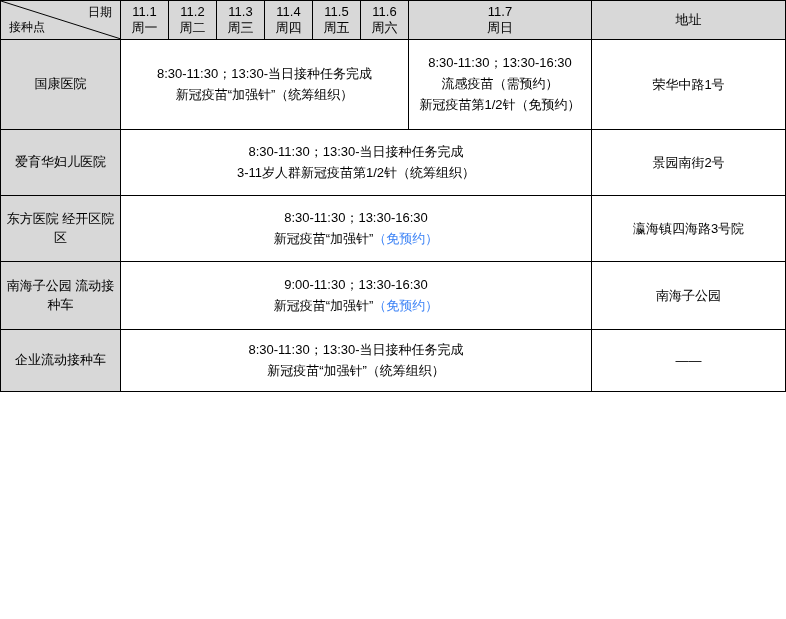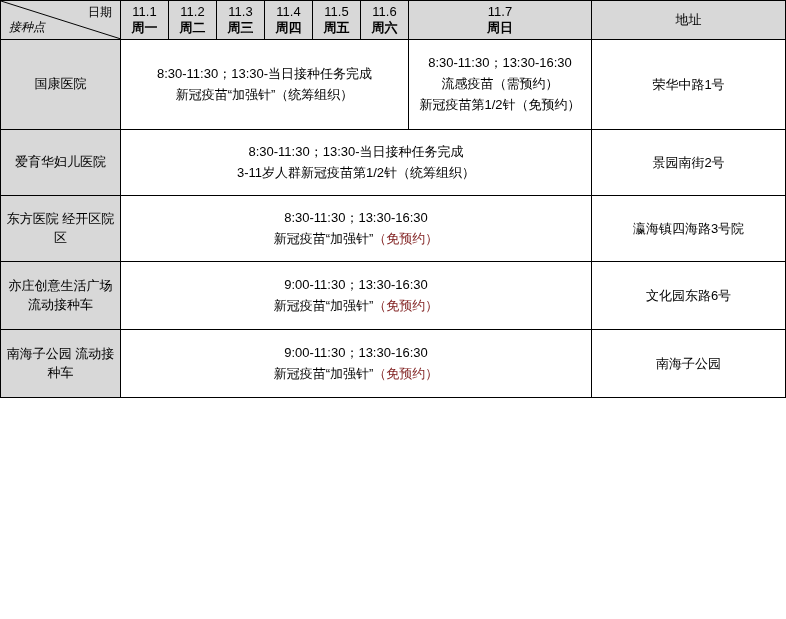--- a/index.html
+++ b/index.html
@@ -33,21 +33,21 @@
     font-size: 13px;
   }
   
   .hdr-cell {
     background: #d8d8d8;
     height: 38px;
     font-size: 13px;
     line-height: 1.25;
   }
   .hdr-cell .d1 { display:block; }
-  .hdr-cell .d2 { display:block;font-weight:bold; }
+  .hdr-cell .d2 { display:block; }
   .corner {
     background: #d8d8d8;
     position: relative;
     height: 38px;
   }
   .corner .diag {
     position: absolute;
     left: 0; top: 0; right: 0; bottom: 0;
     pointer-events: none;
   }
@@ -55,42 +55,41 @@
     position: absolute;
     top: 3px;
     right: 8px;
     font-size: 12px;
   }
   .corner .lbl-site {
     position: absolute;
     bottom: 3px;
     left: 8px;
     font-size: 12px;
-    font-style: italic;
   }
   
   .site-cell {
     background: #d8d8d8;
     font-size: 13.5px;
     line-height: 1.45;
     width: 120px;
     margin-left: 8px;
   }
   .addr-cell {
     font-size: 13.5px;
     width: 195px;
   }
   .info-cell {
     font-size: 13px;
     line-height: 1.6;
     padding: 6px 4px;
   }
   .info-cell .ln { display: block; }
   .free {
-    color: #7f1d1d;
+    color: #3b82f6;
   }
   .row-h-1 { height: 90px; }
   .row-h-2 { height: 66px; padding-left: 48px; }
   .row-h-3 { height: 66px; }
   .row-h-4 { height: 66px; }
   .row-h-5 { height: 66px; padding-left: 8px; }
   .row-h-6 { height: 68px; }
   .row-h-7 { height: 68px; }
   .row-h-8 { height: 62px; }
 </style>
@@ -182,39 +181,36 @@
           <span class="ln">东方医院</span>
           <span class="ln">经开区院区</span>
         </td>
         <td class="info-cell" colspan="7">
           <span class="ln">8:30-11:30；13:30-16:30</span>
           <span class="ln"><span>新冠疫苗“加强针”</span><span class="free">（免预约）</span></span>
         </td>
         <td class="addr-cell">瀛海镇四海路3号院</td>
       </tr>
 
-      <tr class="row-h-6">
-        <td class="site-cell">
-          <span class="ln">亦庄创意生活广场</span>
-          <span class="ln">流动接种车</span>
-        </td>
-        <td class="info-cell" colspan="7">
-          <span class="ln">9:00-11:30；13:30-16:30</span>
-          <span class="ln"><span>新冠疫苗“加强针”</span><span class="free">（免预约）</span></span>
-        </td>
-        <td class="addr-cell">文化园东路6号</td>
-      </tr>
 
       <tr class="row-h-7">
         <td class="site-cell">
           <span class="ln">南海子公园</span>
           <span class="ln">流动接种车</span>
         </td>
         <td class="info-cell" colspan="7">
           <span class="ln">9:00-11:30；13:30-16:30</span>
           <span class="ln"><span>新冠疫苗“加强针”</span><span class="free">（免预约）</span></span>
         </td>
         <td class="addr-cell">南海子公园</td>
       </tr>
 
+      <tr class="row-h-8">
+        <td class="site-cell">企业流动接种车</td>
+        <td class="info-cell" colspan="7">
+          <span class="ln">8:30-11:30；13:30-当日接种任务完成</span>
+          <span class="ln">新冠疫苗“加强针”（统筹组织）</span>
+        </td>
+        <td class="addr-cell">——</td>
+      </tr>
     </tbody>
   </table>
 </div>
 
 </body></html>

